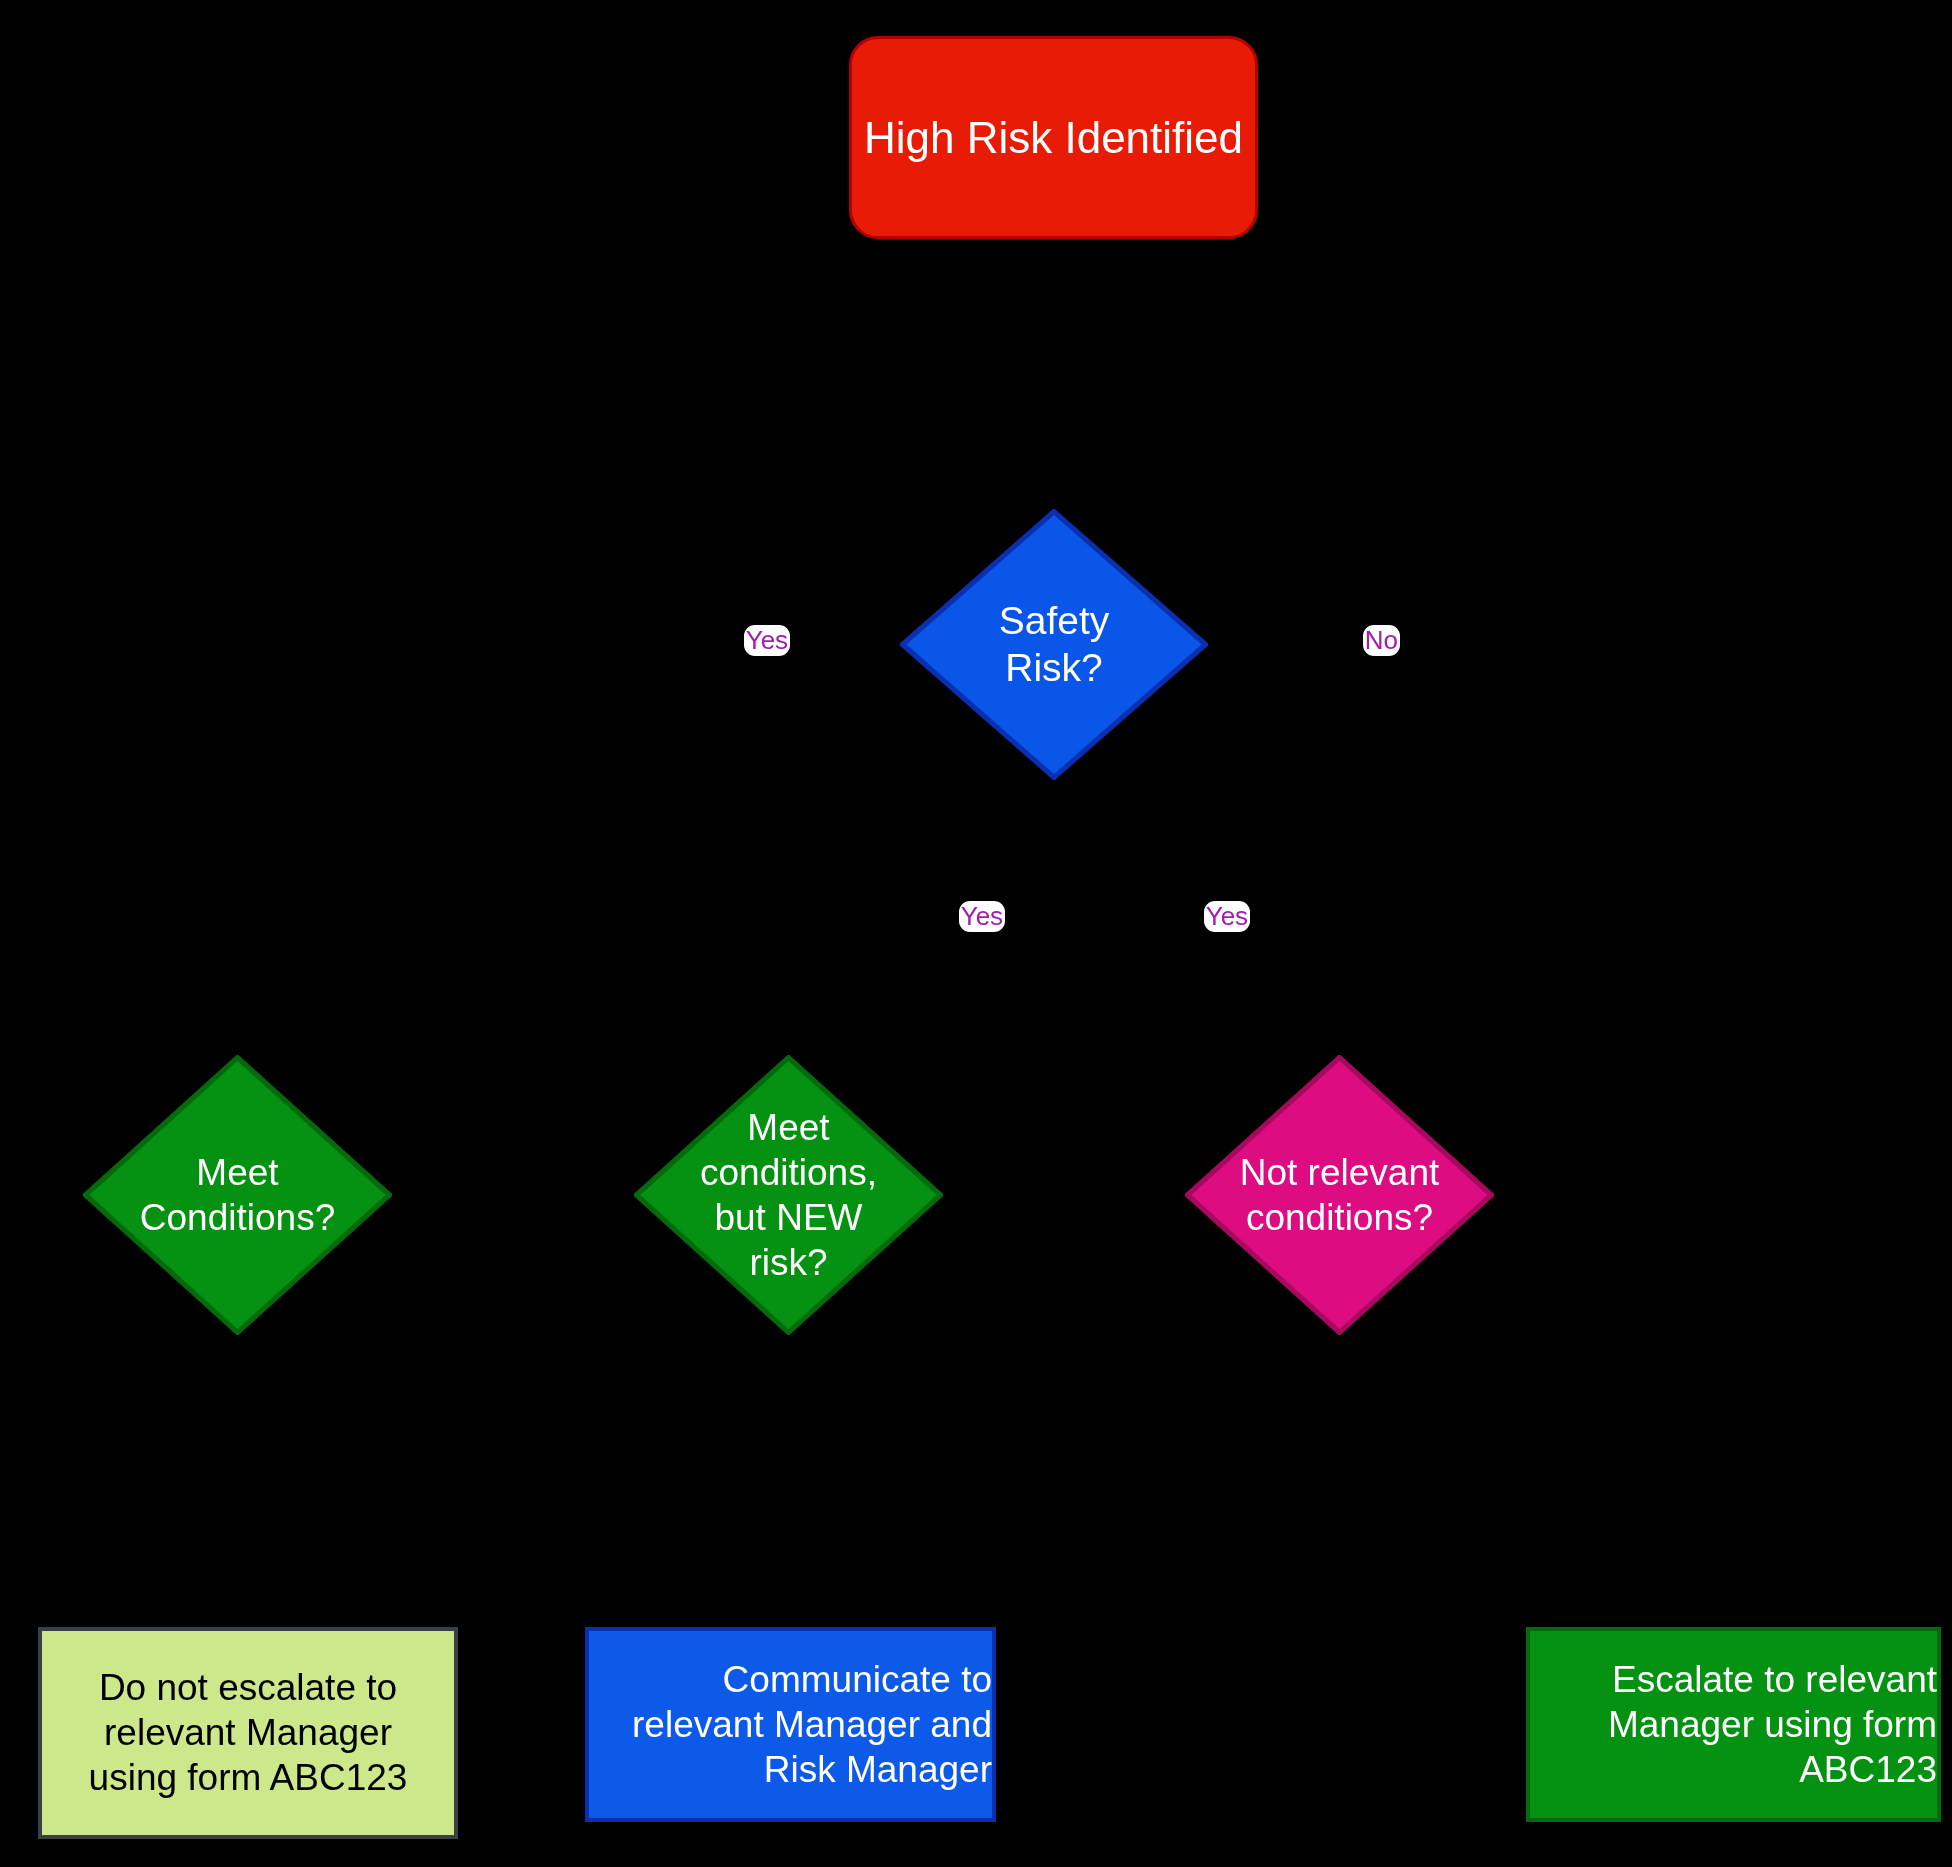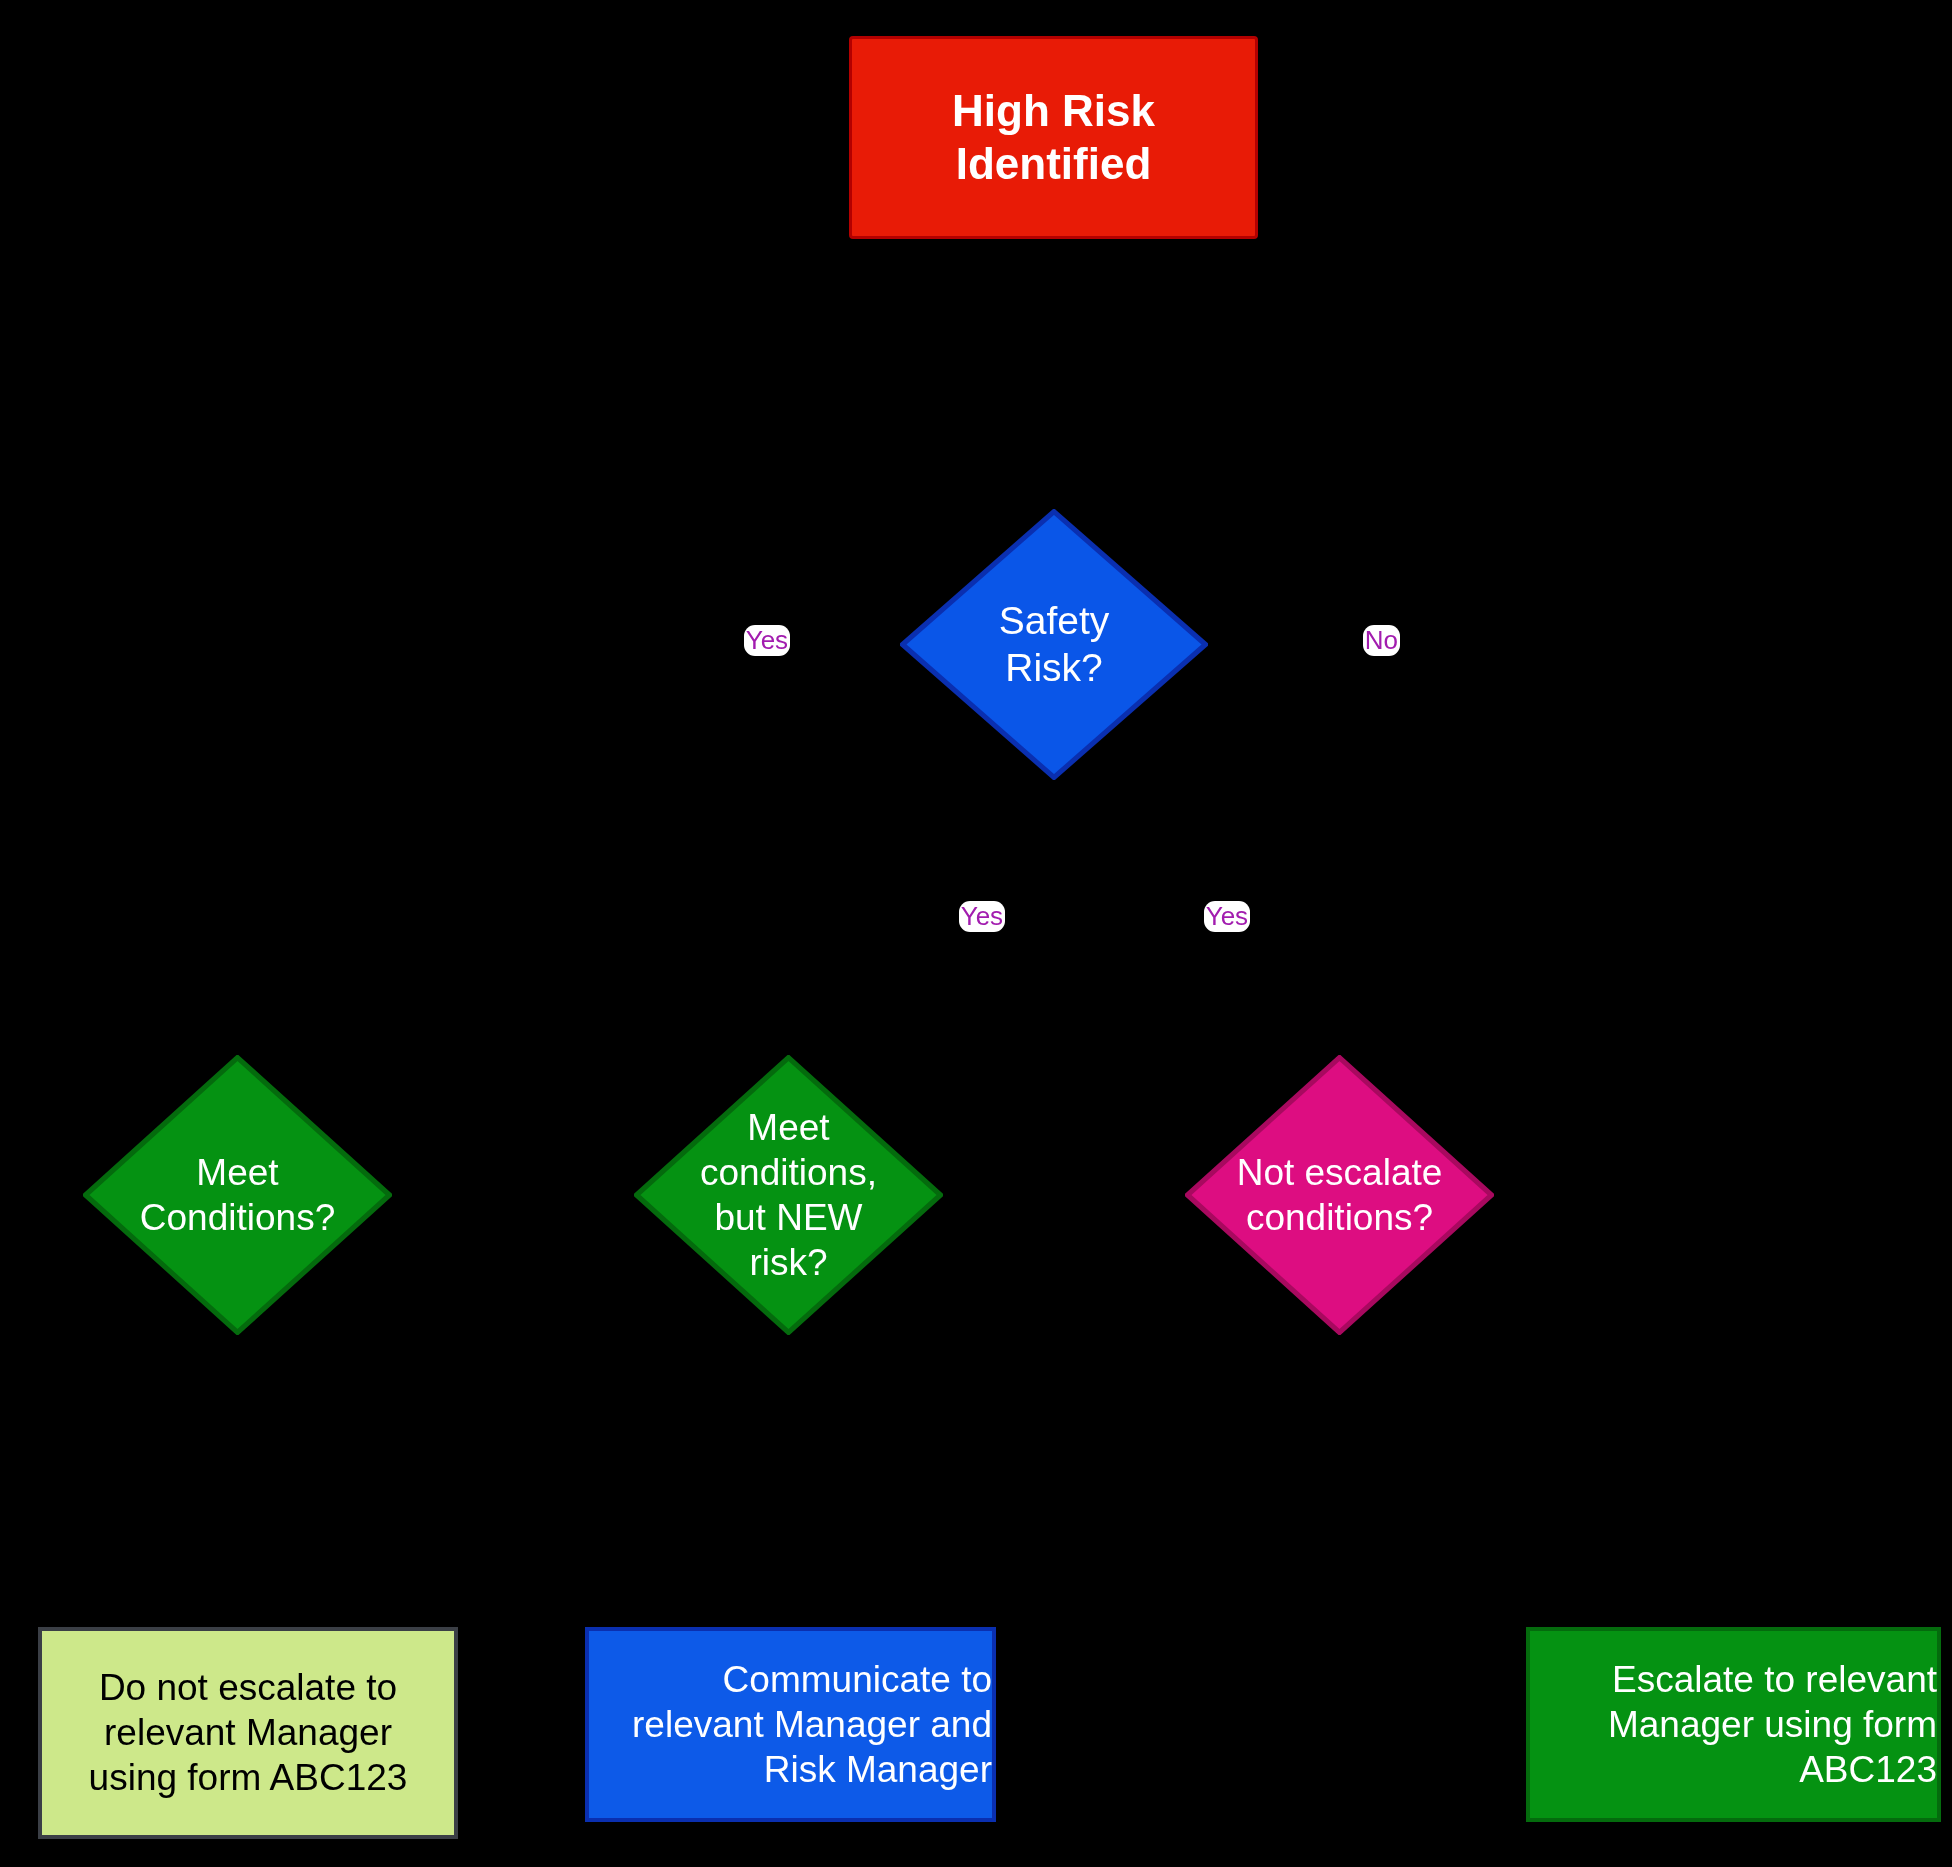--- a/index.html
+++ b/index.html
@@ -29,24 +29,23 @@
     transform: translateY(-50%);
     text-align: center;
     line-height: 1.22;
     white-space: pre-line;
     pointer-events: none;
   }
 
   
   .terminal {
     position: absolute;
-    border-radius: 4px;
+    border-radius: 29px;
     border: 3.4px solid #b30000;
     display: block;
-    font-weight: bold;
   }
 
   
   .process {
     position: absolute;
     display: block;
   }
 
   
   .diamond {
@@ -137,21 +136,21 @@
     <div class="node-label" style="color:#ffffff; font-size:37px;">Meet
 conditions,
 but NEW
 risk?</div>
   </div>
 
   <div class="diamond" style="left:1185px; top:1055px; width:309px; height:280px;">
     <svg viewBox="0 0 364 330" preserveAspectRatio="none">
       <polygon points="182,3 361,165 182,327 3,165" fill="#dd0d81" stroke="#a8095f" stroke-width="6"></polygon>
     </svg>
-    <div class="node-label" style="color:#ffffff; font-size:37px;">Not escalate
+    <div class="node-label" style="color:#ffffff; font-size:37px;">Not relevant
 conditions?</div>
   </div>
 
   <div class="process" style="left:38px; top:1627px; width:420px; height:212px; background:#cde88a; border:4.2px solid #3b3f46;">
     <div class="node-label" style="color:#000000; font-size:37px;">Do not escalate to
 relevant Manager
 using form ABC123</div>
   </div>
 
   <div class="process" style="left:585px; top:1627px; width:411px; height:195px; background:#0d5ae8; border:4.2px solid #0a2fb0;">

